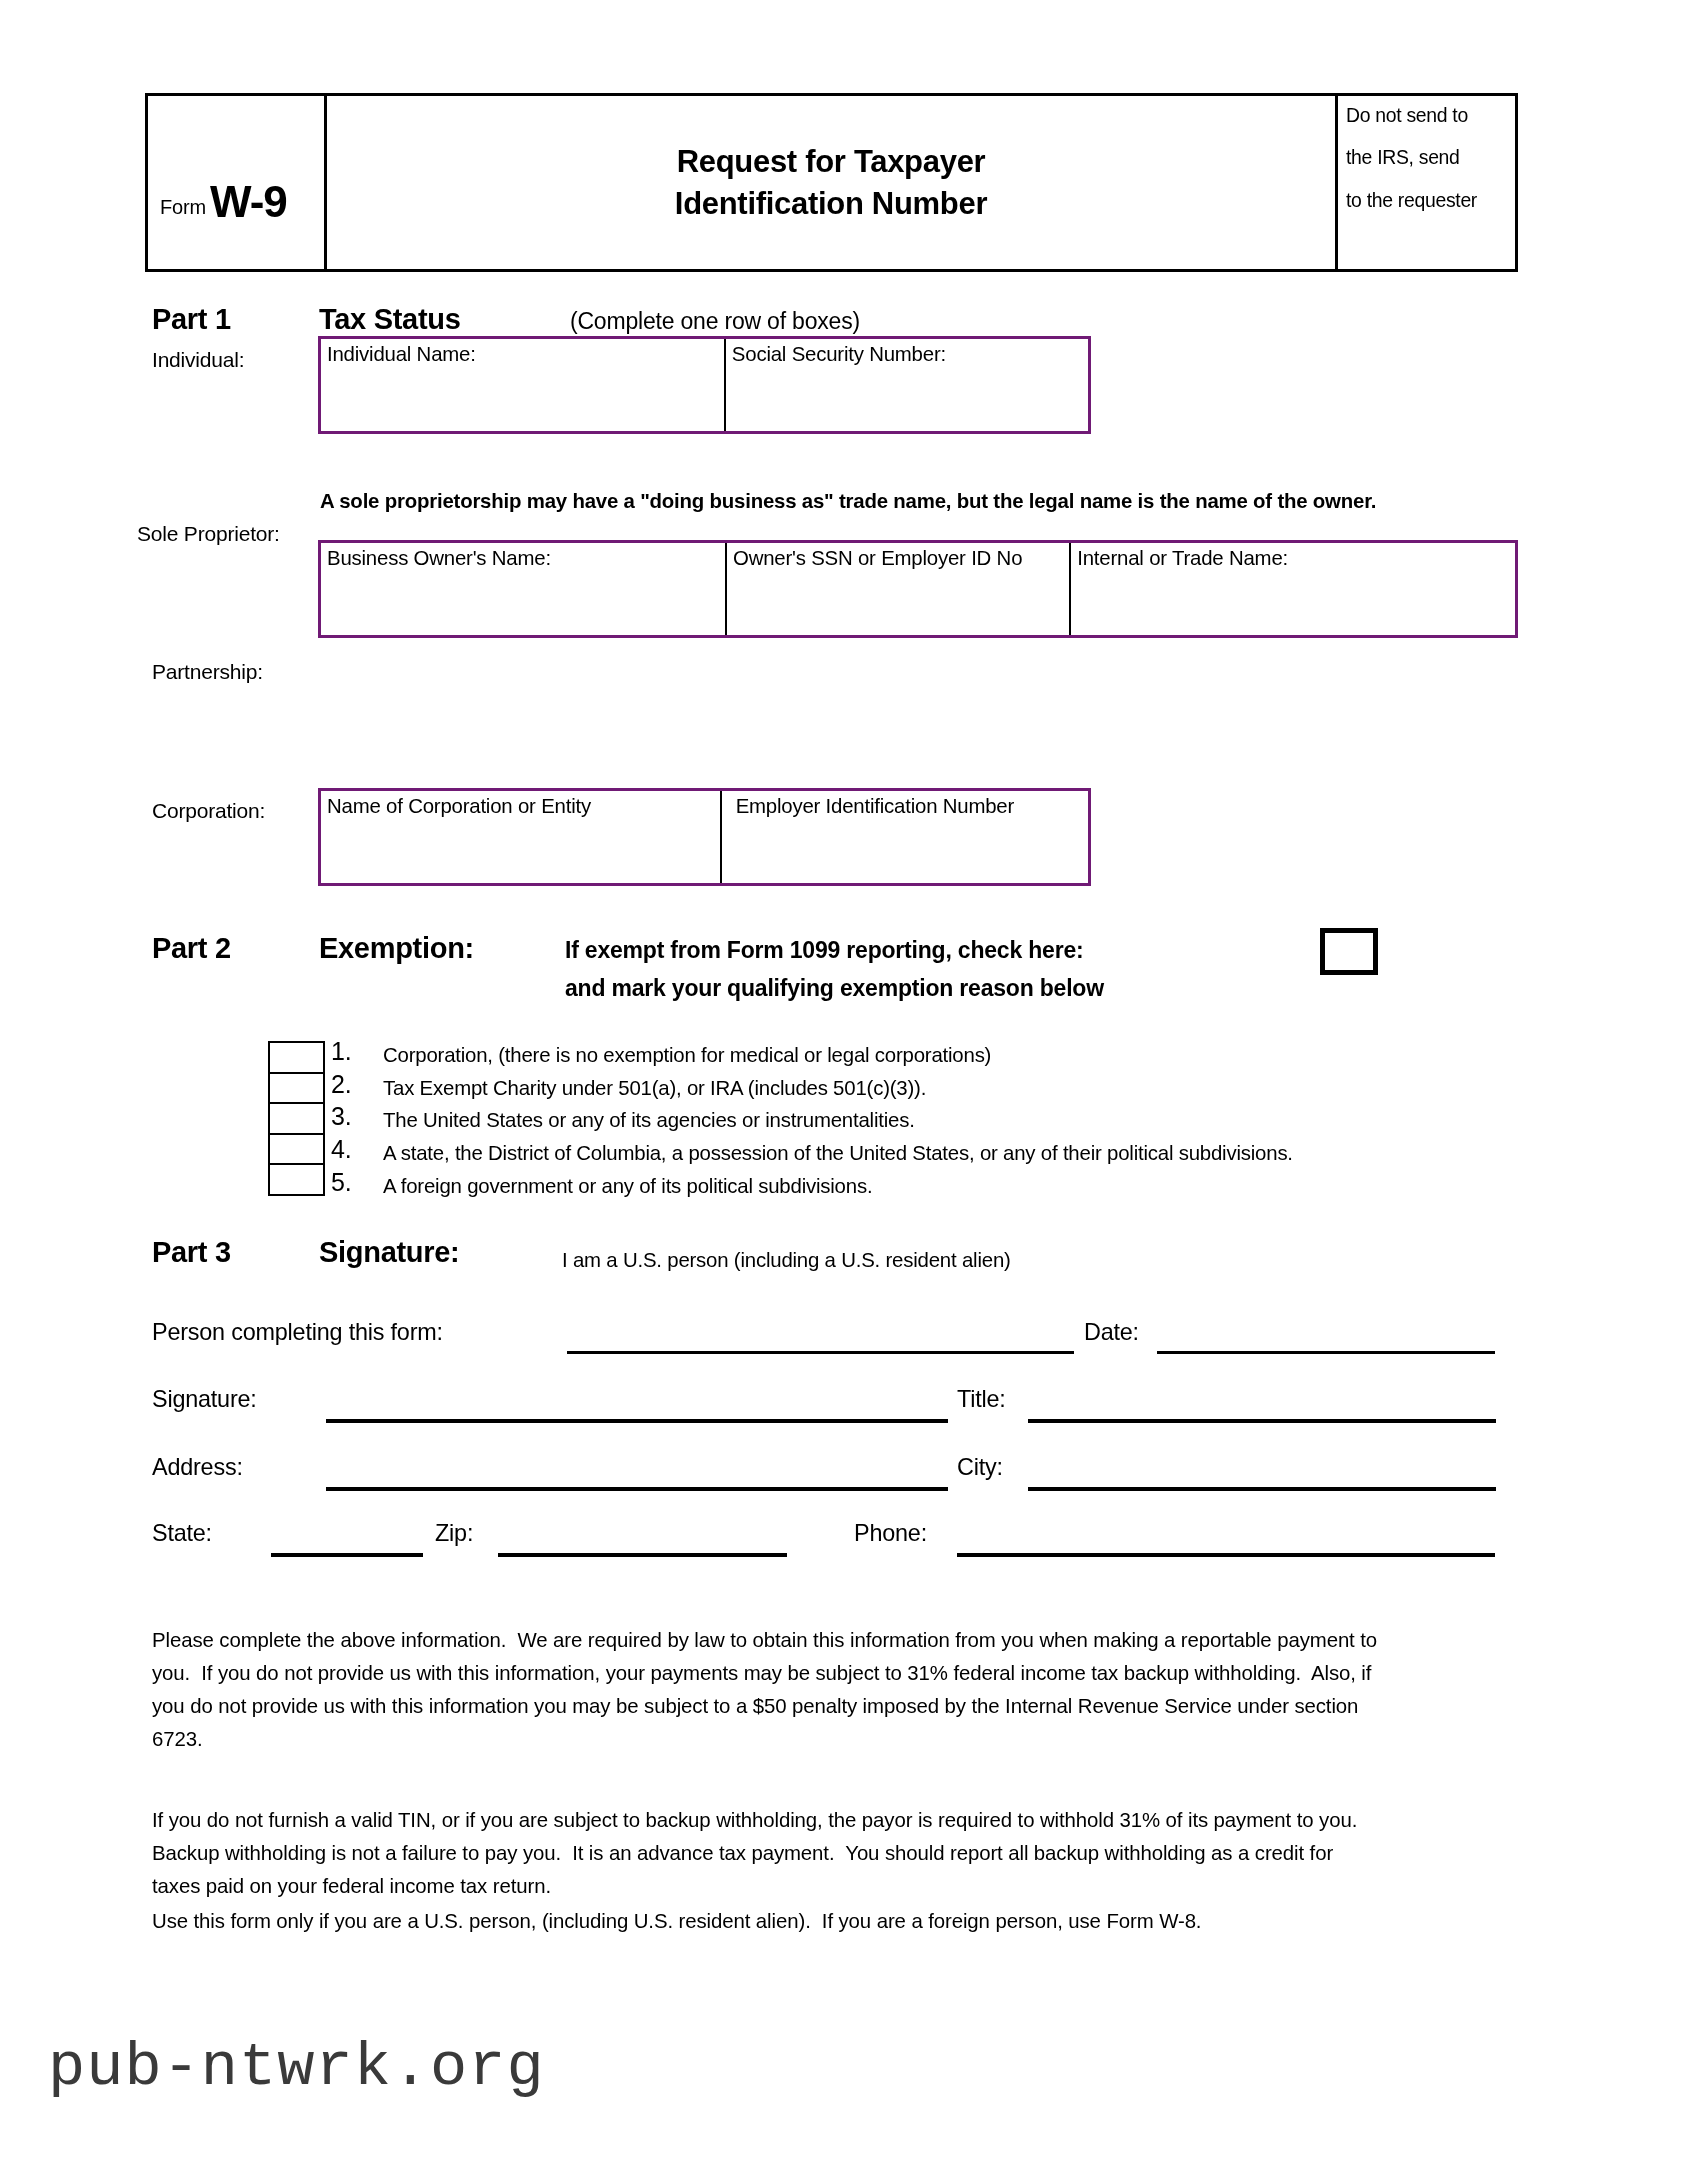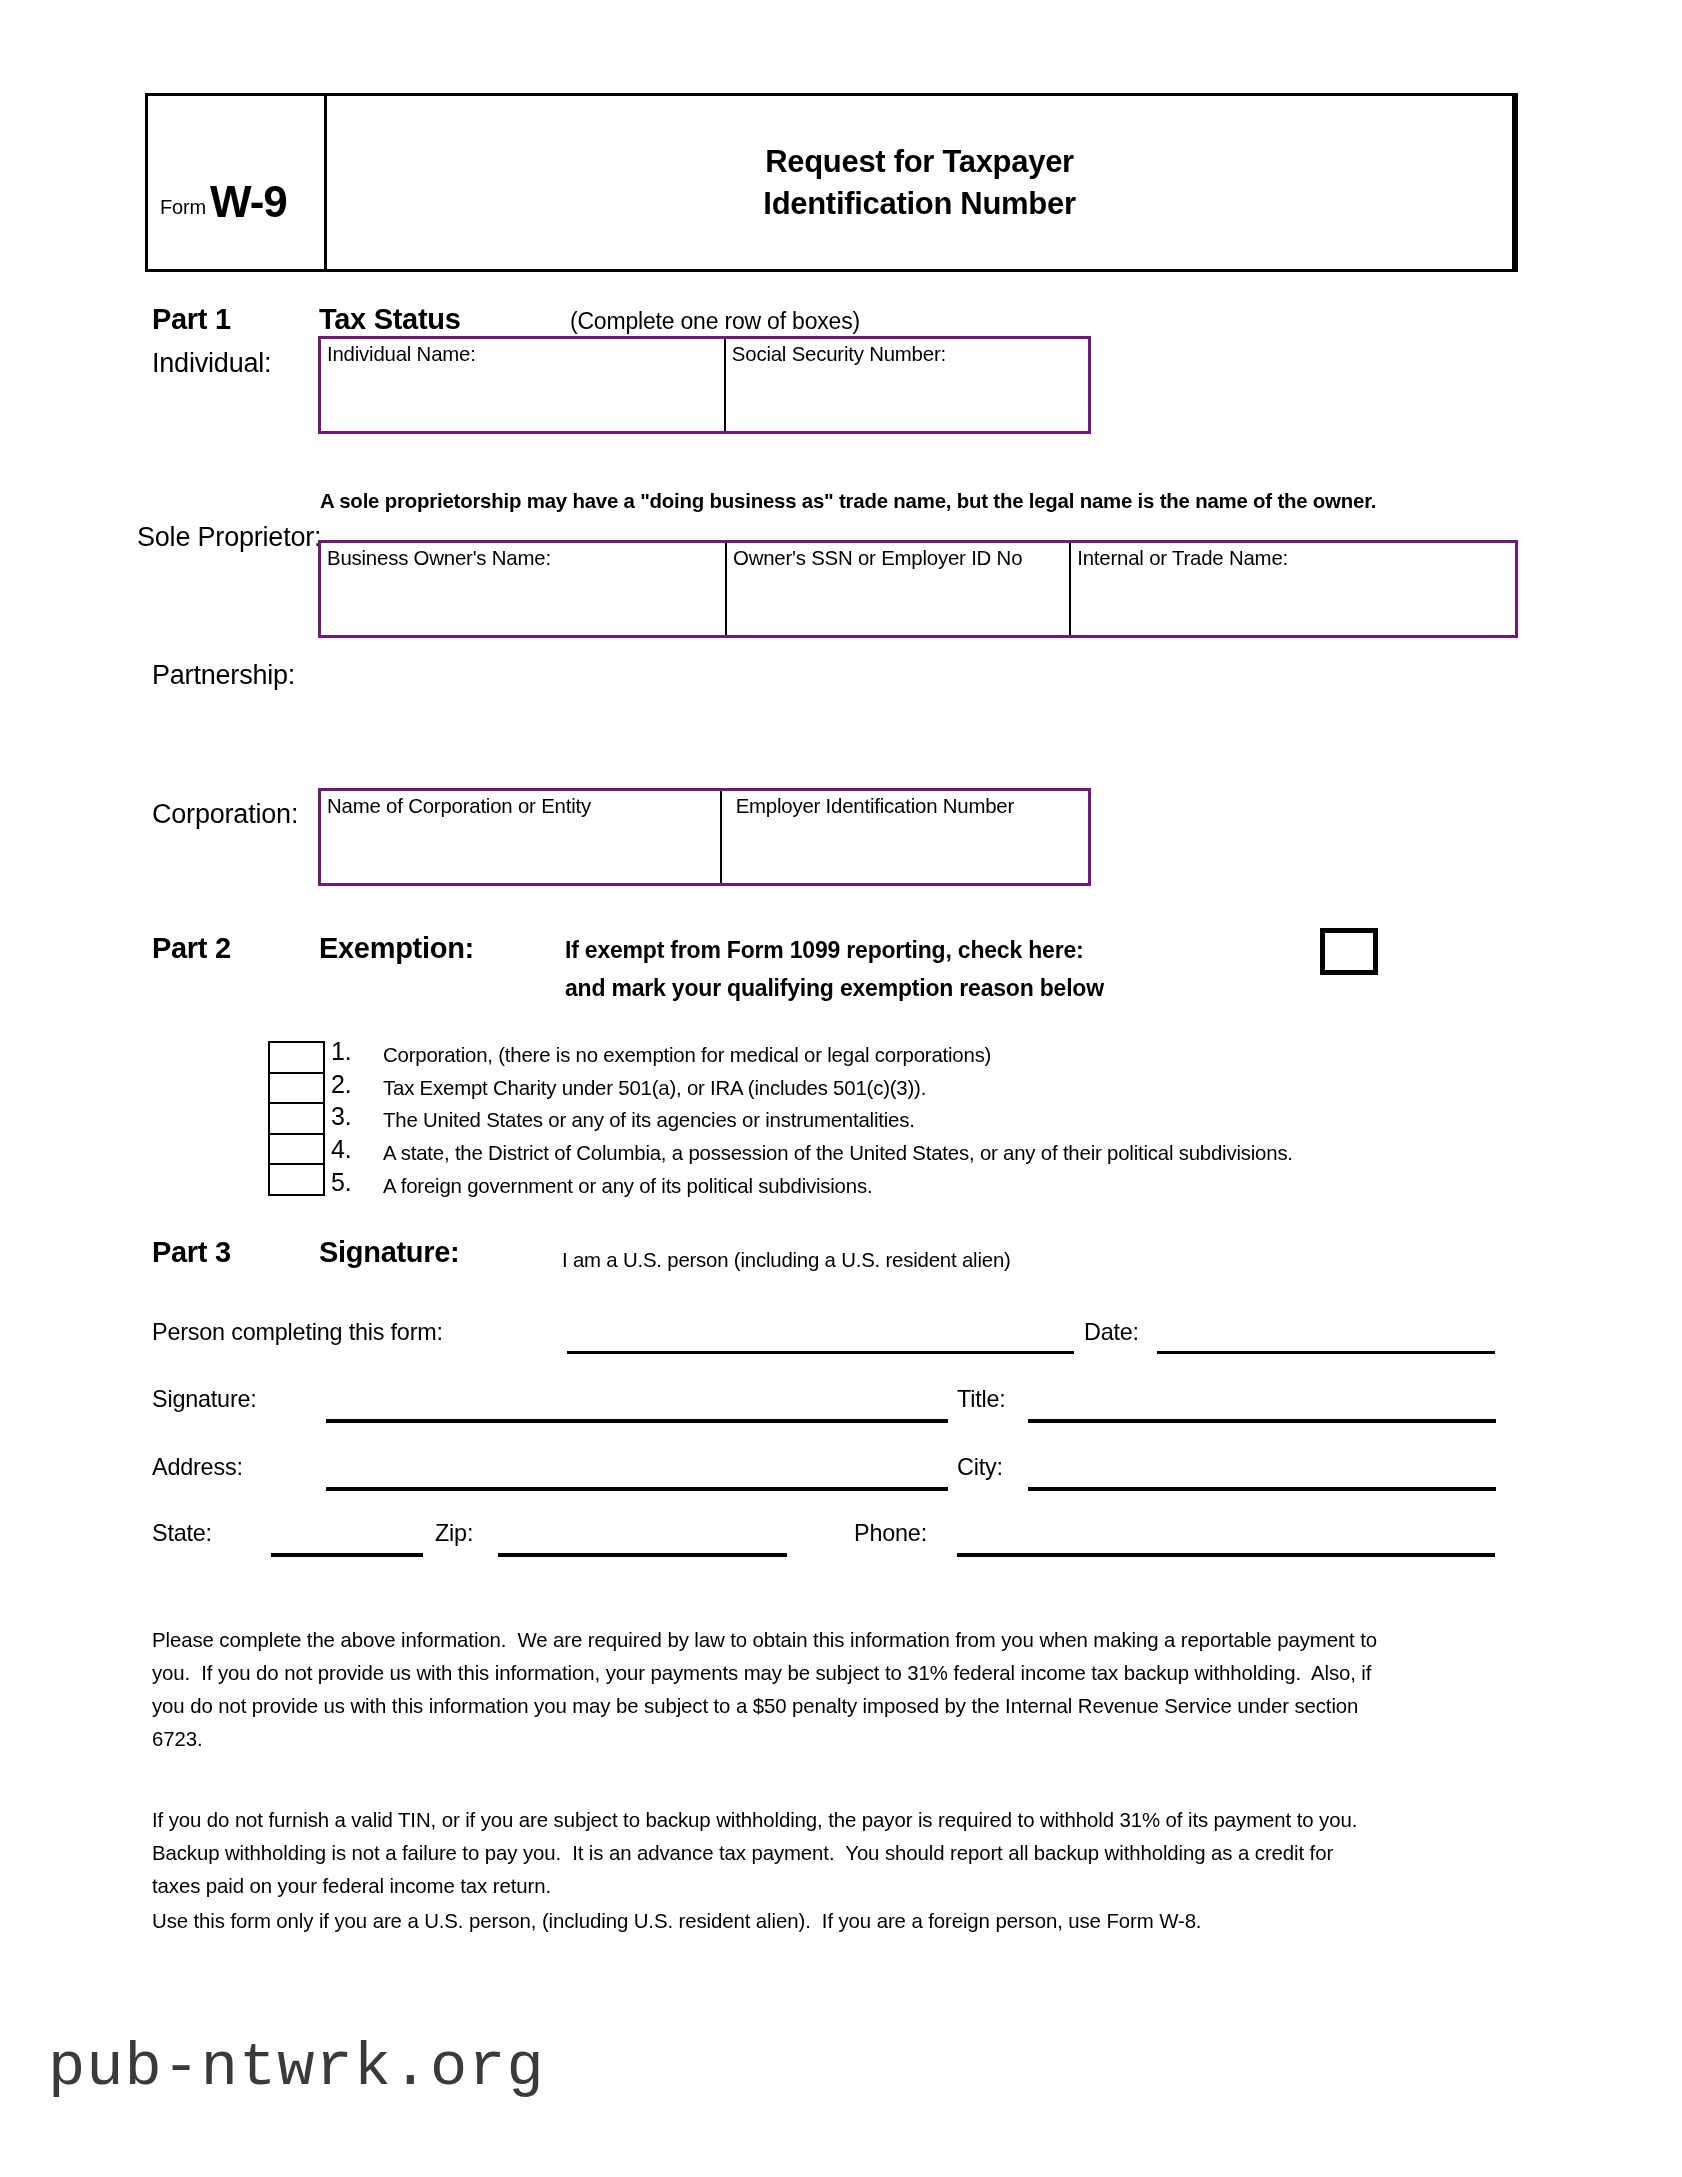--- a/index.html
+++ b/index.html
@@ -90,21 +90,21 @@
     font-size: 29px;
     font-weight: bold;
     letter-spacing: -0.3px;
   }
   .part-heading {
     font-size: 29px;
     font-weight: bold;
     letter-spacing: -0.3px;
   }
   .row-label {
-    font-size: 27px;
+    font-size: 21px;
     letter-spacing: -0.2px;
   }
   .paren-note {
     font-size: 23px;
     letter-spacing: -0.2px;
   }
   .tiny-note {
     font-size: 20.4px;
     letter-spacing: -0.2px;
   }
@@ -212,20 +212,25 @@
 
   <div class="header-box">
     <div class="hdr-left">
       <span class="hdr-form-label">Form</span>
       <span class="hdr-form-number">W-9</span>
     </div>
     <div class="hdr-center">
       <div class="hdr-title-line">Request for Taxpayer</div>
       <div class="hdr-title-line">Identification Number</div>
     </div>
+    <div class="hdr-right">
+      <div class="hdr-right-line">Do not send to</div>
+      <div class="hdr-right-line">the IRS, send</div>
+      <div class="hdr-right-line">to the requester</div>
+    </div>
   </div>
 
   <div class="abs part-label" style="left:152px; top:303px;">Part 1</div>
   <div class="abs part-heading" style="left:319px; top:303px;">Tax Status</div>
   <div class="abs paren-note" style="left:570px; top:308px;">(Complete one row of boxes)</div>
 
   <div class="abs row-label" style="left:152px; top:348px;">Individual:</div>
   <div class="fieldrow" style="left:318px; top:336px; width:773px; height:98px;">
     <div class="fieldcell" style="width:408px;">
       <div class="fieldcell-label">Individual Name:</div>

